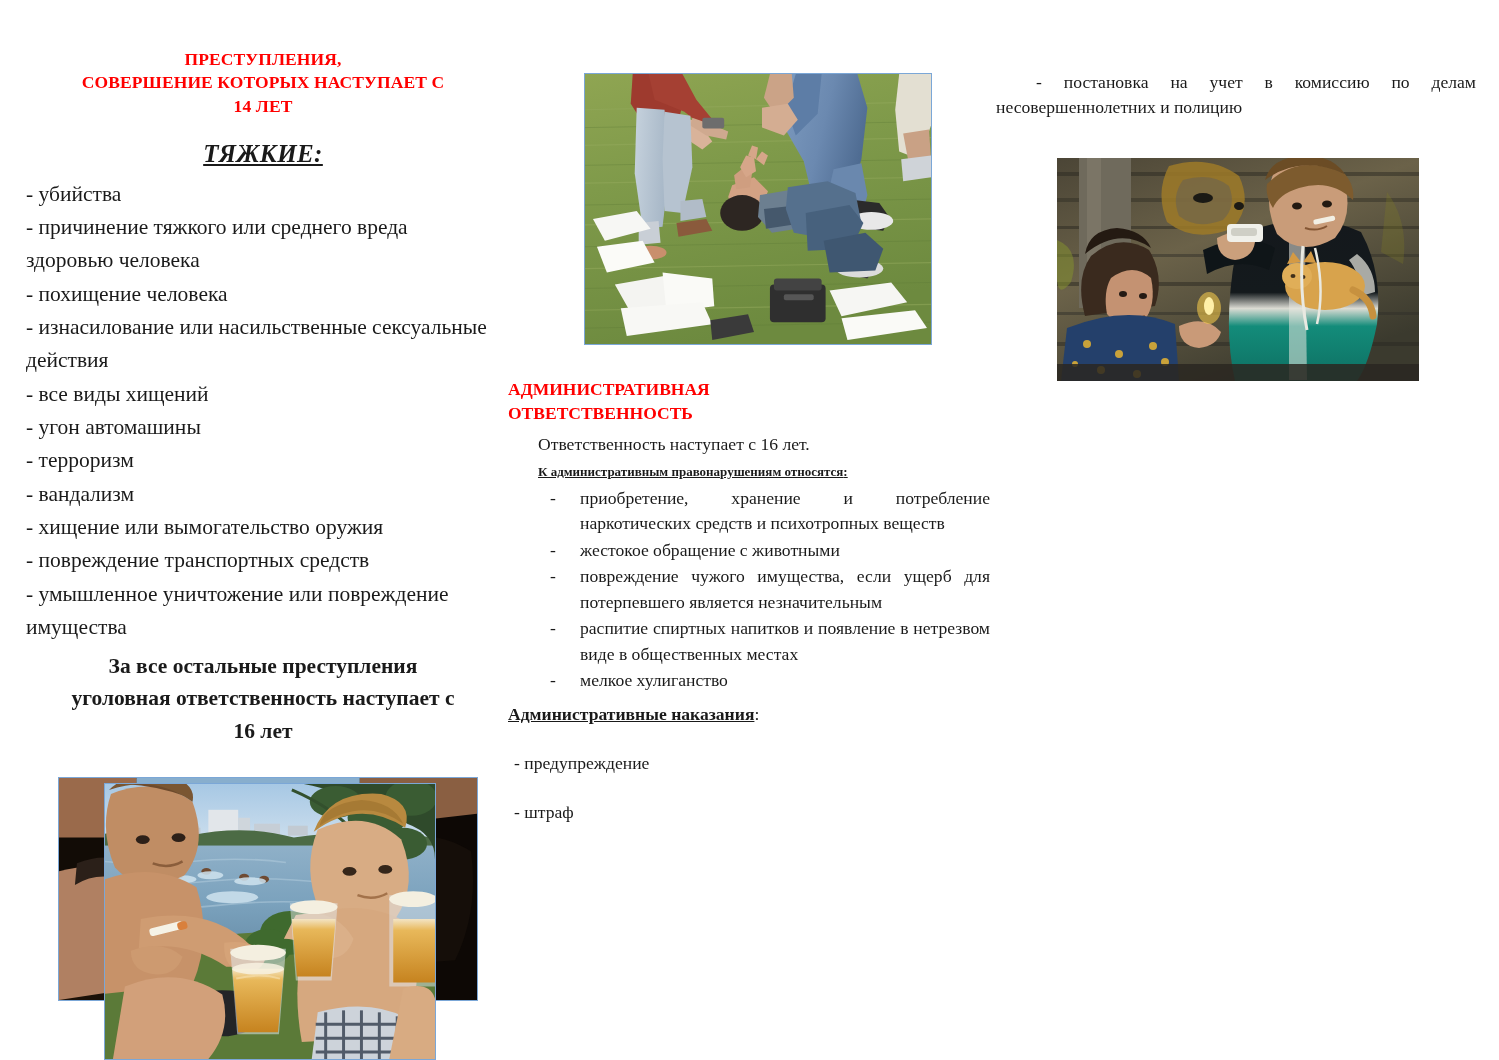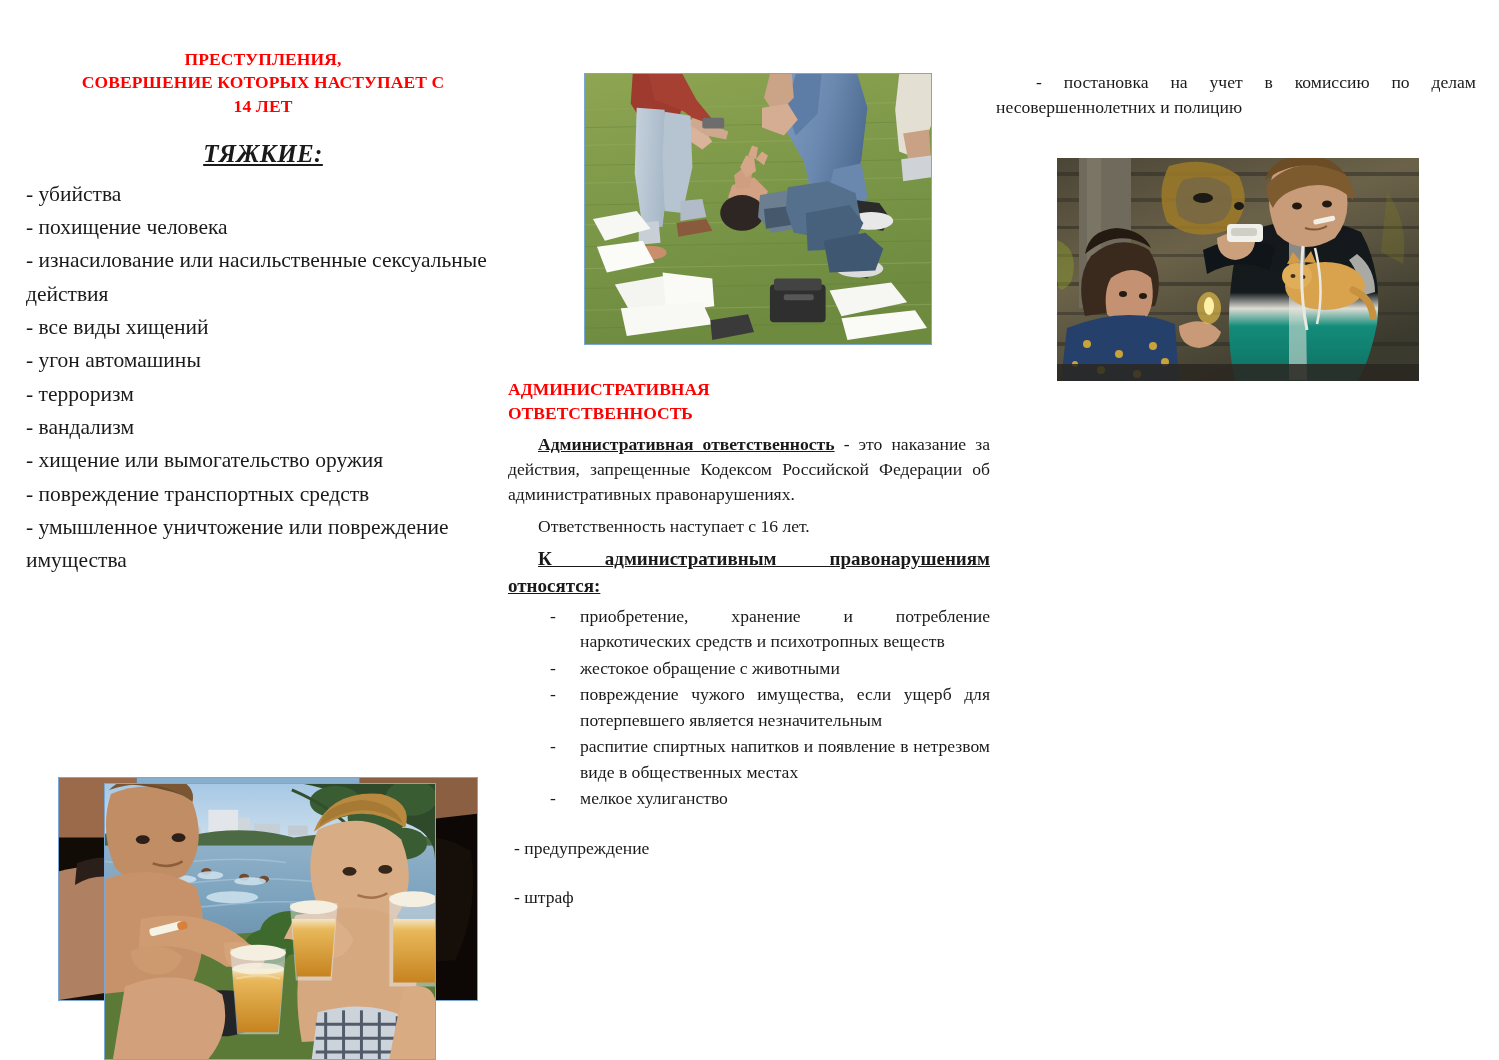--- a/index.html
+++ b/index.html
@@ -91,21 +91,21 @@
     text-justify: inter-word;
     margin: 6px 0 0 0;
   }
   .para.indent { text-indent: 30px; }
   .para .lead {
     font-weight: bold;
     text-decoration: underline;
   }
 
   .sub-underline {
-    font-size: 19px;
+    font-size: 13px;
     line-height: 1.44;
     font-weight: bold;
     text-decoration: underline;
     margin: 6px 0 0 0;
     text-align: justify;
     text-indent: 30px;
   }
   .sub-underline .nounder { text-decoration: none; }
 
   .sub-underline2 {
@@ -183,54 +183,60 @@
     <div class="title-red">
       <span class="line">ПРЕСТУПЛЕНИЯ,</span>
       <span class="line">СОВЕРШЕНИЕ КОТОРЫХ НАСТУПАЕТ С</span>
       <span class="line">14 ЛЕТ</span>
     </div>
 
     <div class="heading-under">ТЯЖКИЕ:</div>
 
     <ul class="crime-list">
       <li>-  убийства</li>
+      <li>- причинение тяжкого или среднего вреда здоровью человека</li>
       <li>- похищение человека</li>
       <li>- изнасилование или насильственные сексуальные действия</li>
       <li>- все виды хищений</li>
       <li>-  угон автомашины</li>
       <li>-  терроризм</li>
       <li>-  вандализм</li>
       <li>- хищение или вымогательство оружия</li>
       <li>- повреждение транспортных средств</li>
       <li>- умышленное уничтожение или повреждение имущества</li>
     </ul>
 
+    <div class="emphasis-block">
+      <span class="line">За все остальные преступления</span>
+      <span class="line">уголовная ответственность наступает с</span>
+      <span class="line">16 лет</span>
+    </div>
   </div>
 
   <div class="col col-mid" style="top:378px;">
 
     <div class="mid-title">
       <span class="line">АДМИНИСТРАТИВНАЯ</span>
       <span class="line">ОТВЕТСТВЕННОСТЬ</span>
     </div>
 
-    <p class="para indent"><span class="lead">Административная ответственность</span><span> - это наказание за действия, запрещенные Кодексом Российской Федерации об административных правонарушениях.</span></p>
 
     <p class="para indent">Ответственность наступает с 16 лет.</p>
 
     <p class="sub-underline"><span>К административным правонарушениям относятся</span><span class="nounder">:</span></p>
 
     <ul class="dash-list">
       <li><span class="dash">-</span><span>приобретение, хранение и потребление наркотических средств и психотропных веществ</span></li>
       <li><span class="dash">-</span><span>жестокое обращение с животными</span></li>
       <li><span class="dash">-</span><span> повреждение чужого имущества, если ущерб для потерпевшего является незначительным</span></li>
       <li><span class="dash">-</span><span>распитие спиртных напитков и появление в нетрезвом виде в общественных местах</span></li>
       <li><span class="dash">-</span><span>мелкое хулиганство</span></li>
     </ul>
 
+    <p class="sub-underline2"><span class="u">Административные наказания</span><span>:</span></p>
 
     <ul class="plain-list">
       <li>- предупреждение</li>
       <li>- штраф</li>
     </ul>
   </div>
 
   <div class="col col-right" style="top:52px;">
     <p class="right-para">- постановка на учет в комиссию по делам несовершеннолетних и полицию</p>
   </div>

